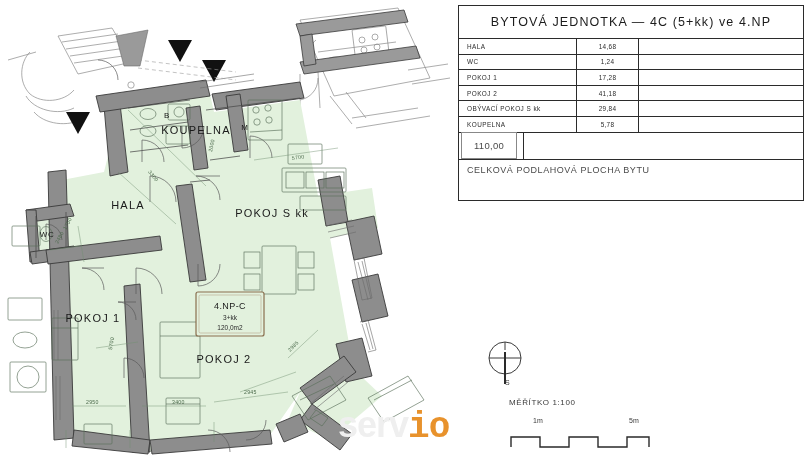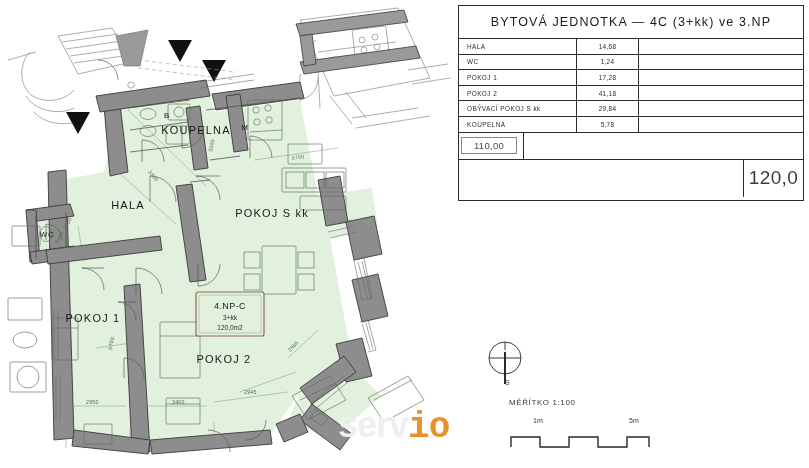--- a/index.html
+++ b/index.html
@@ -57,21 +57,21 @@
 
   #sum-row{
     display:flex;height:27px;border-bottom:1.2px solid #2b2b2b;
     box-sizing:border-box;align-items:center;
   }
   #sum-row .lbl{
     width:118px;padding-left:8px;box-sizing:border-box;
     font-size:9.5px;letter-spacing:.7px;color:#4a4a4a;
   }
   #sum-row .boxv{
-    width:56px;margin-left:2px;height:17px;border:1px solid #888;
+    width:56px;margin-left:2px;height:27px;border:1px solid #888;
     display:flex;align-items:center;justify-content:center;
     font-size:9.5px;color:#4a4a4a;letter-spacing:.3px;box-sizing:border-box;
   }
   #sum-row .pad{flex:1;border-left:.9px solid #2b2b2b;height:100%;margin-left:6px;}
 
   #legal-row{display:flex;height:37px;box-sizing:border-box;}
   #legal-row .ltxt{
     flex:1;padding:4px 0 0 8px;box-sizing:border-box;
     font-size:9px;line-height:12.5px;letter-spacing:.55px;color:#4a4a4a;
   }
@@ -363,21 +363,21 @@
           <text x="230" y="330" text-anchor="middle" style="font-family:'Liberation Sans',sans-serif;font-size:6.5px;fill:#2a2a2a;">120,0m2</text>
         </g>
 
       </g>
     </svg>
   </div>
 
   <div id="panel">
 
     <div id="title-row">
-      <div class="t">BYTOVÁ JEDNOTKA — 4C (3+kk) ve 3.NP</div>
+      <div class="t">BYTOVÁ JEDNOTKA — 4C (5+kk) ve 4.NP</div>
     </div>
 
     <div>
       <div class="trow">
         <div class="tname">HALA</div>
         <div class="tval">14,68</div>
         <div class="tblank"></div>
       </div>
       <div class="trow">
         <div class="tname">WC</div>
@@ -406,22 +406,22 @@
       </div>
     </div>
 
     <div id="sum-row">
       <div class="boxv">110,00</div>
       <div class="pad"></div>
     </div>
 
     <div id="legal-row">
       <div class="ltxt">
-      </div>
-      <div class="lnum">120,0</div>
+        <div>CELKOVÁ PODLAHOVÁ PLOCHA BYTU</div>
+      </div>
     </div>
 
   </div>
 
   <div id="compass">
     <svg width="50" height="60" viewBox="0 0 50 60" xmlns="http://www.w3.org/2000/svg">
       <circle cx="25" cy="22" r="16" fill="none" stroke="#3a3a3a" stroke-width="1"></circle>
       <path d="M9 22 L41 22" stroke="#3a3a3a" stroke-width="1"></path>
       <path d="M25 6 L25 14" stroke="#3a3a3a" stroke-width="1"></path>
       <path d="M25 16 L25 48" stroke="#2a2a2a" stroke-width="2"></path>

